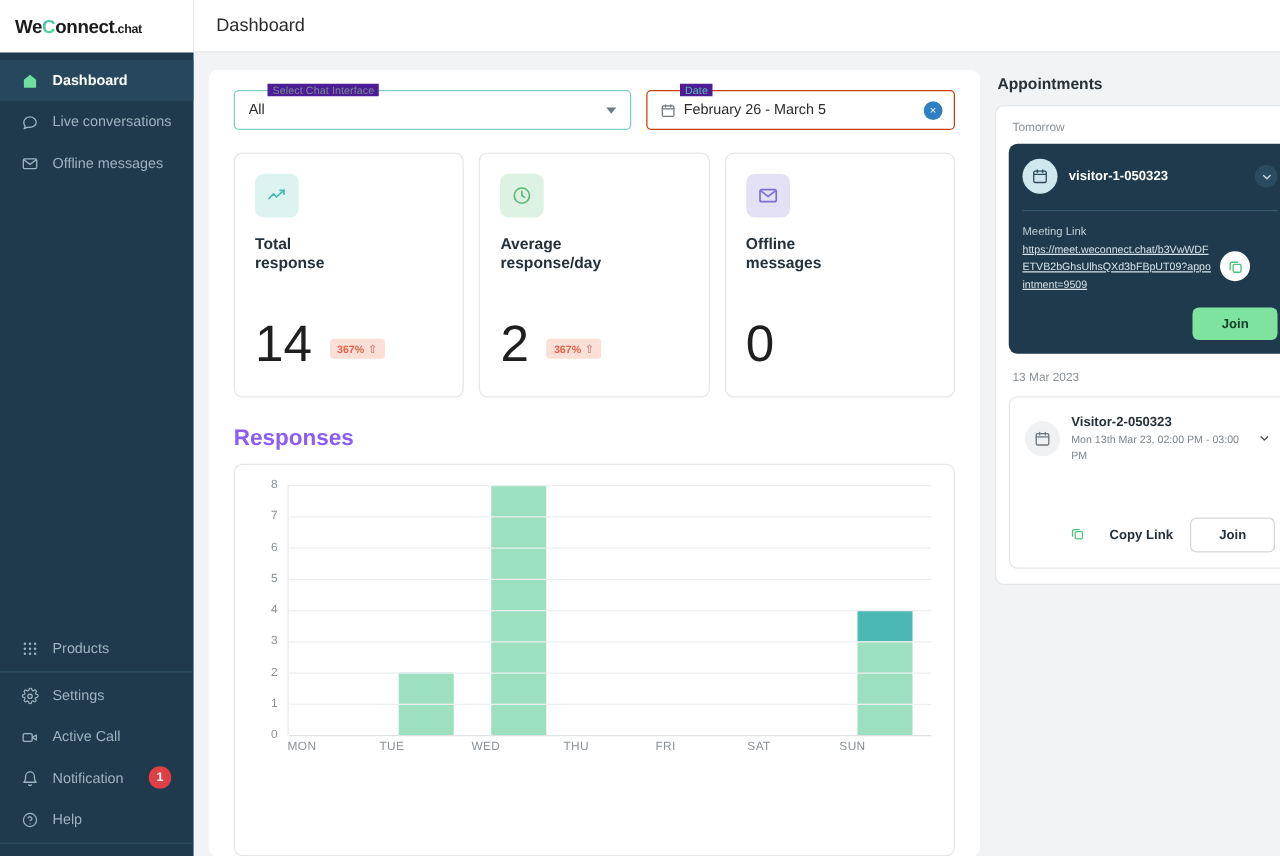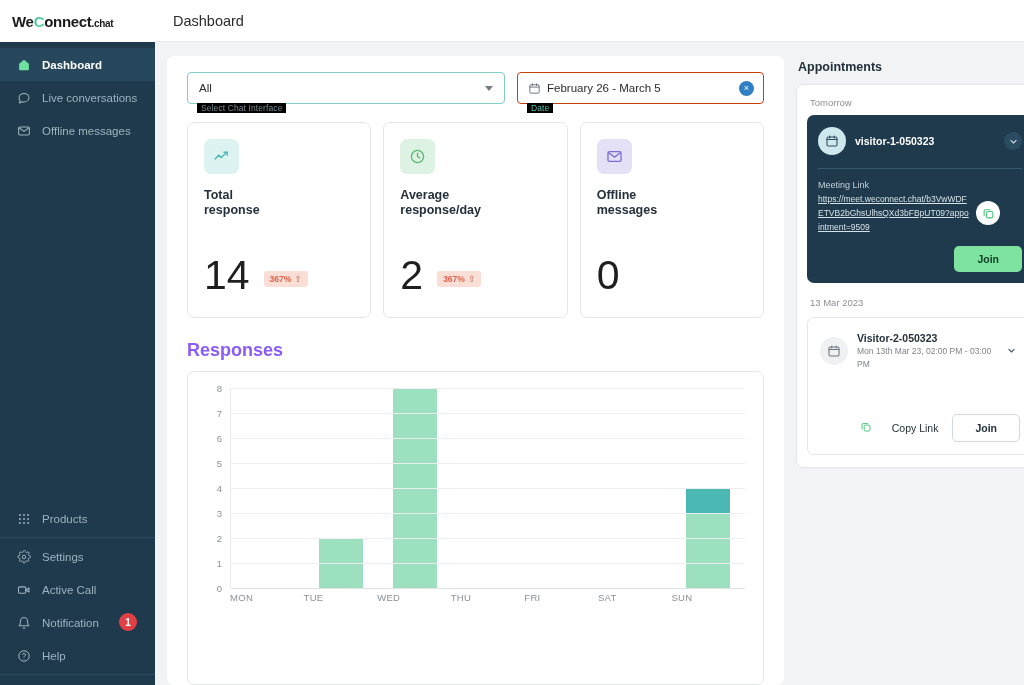--- a/index.html
+++ b/index.html
@@ -74,23 +74,23 @@
     overflow: hidden;
   }
 
   
   .filters { display: flex; gap: 12px; padding: 2px 10px 0 10px; }
   .field {
     position: relative; height: 32px; border-radius: 4px;
     background: #fff; display: flex; align-items: center;
   }
   .field-legend {
-    position: absolute; top: -6px; left: 9px;
-    background: #000000; padding: 0 4px;
-    font-size: 8.5px; letter-spacing: .1px; margin-top: 36px;
+    position: absolute; top: -6px; left: 26px;
+    background: #4c1d95; padding: 0 4px;
+    font-size: 8.5px; letter-spacing: .1px;
   }
   .field.chat-interface { width: 318px; border: 1px solid #7ecfc4; }
   .field.chat-interface .field-legend { color: #7a8a93; }
   .field.date { width: 247px; border: 1px solid #c2410c; }
   .field.date .field-legend { color: #59bfa9; }
   .field-value { font-size: 11.5px; color: #2b2b2b; padding-left: 11px; }
   .field.date .field-value { padding-left: 6px; }
   .caret {
     position: absolute; right: 11px; top: 13px;
     width: 0; height: 0;
@@ -227,21 +227,21 @@
     padding: 13px 12px 12px 12px; margin-top: 2px;
   }
   .appt-card-light .appt-name { color: #24303a; }
   .appt-card-light .appt-time { color: #7d858b; }
   .light-actions {
     display: flex; align-items: center; justify-content: flex-end;
     gap: 12px; margin-top: 44px;
   }
   .copy-link-btn {
     display: flex; align-items: center; gap: 20px;
-    font-size: 10.5px; font-weight: normal; color: #24303a;
+    font-size: 10.5px; font-weight: bold; color: #24303a;
     background: none; border: none; cursor: pointer; padding: 5px 2px;
   }
   .btn-join-outline {
     border: 1px solid #d3d8dc; background: #fff;
     font-size: 10.5px; font-weight: bold; color: #24303a;
     padding: 7px 22px; border-radius: 5px; cursor: pointer;
   }
 </style>
 </head>
 <body>

